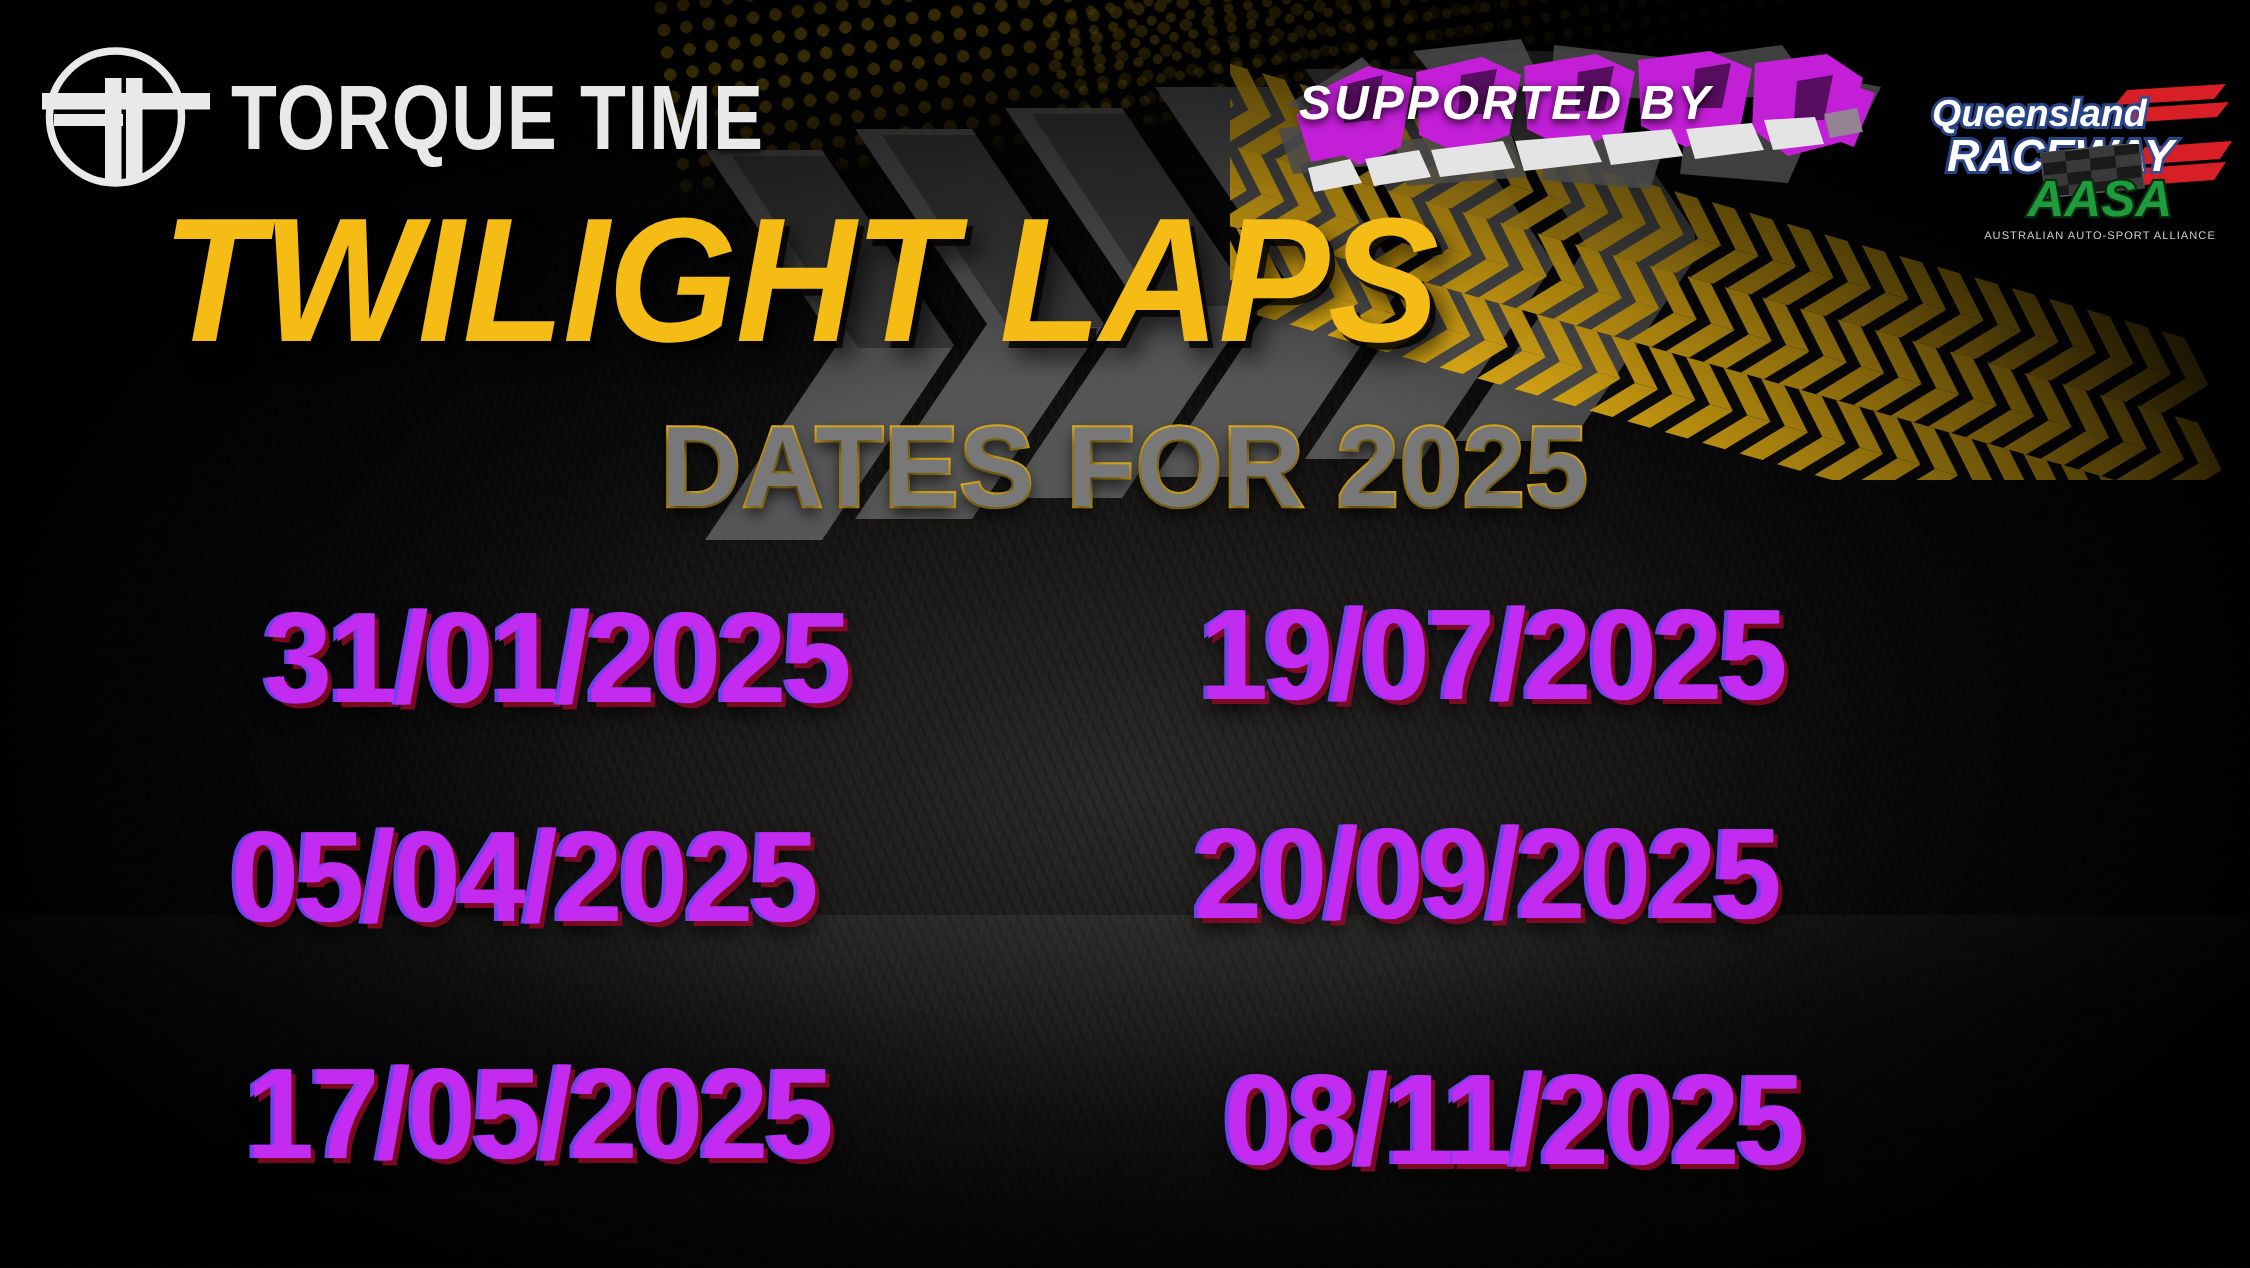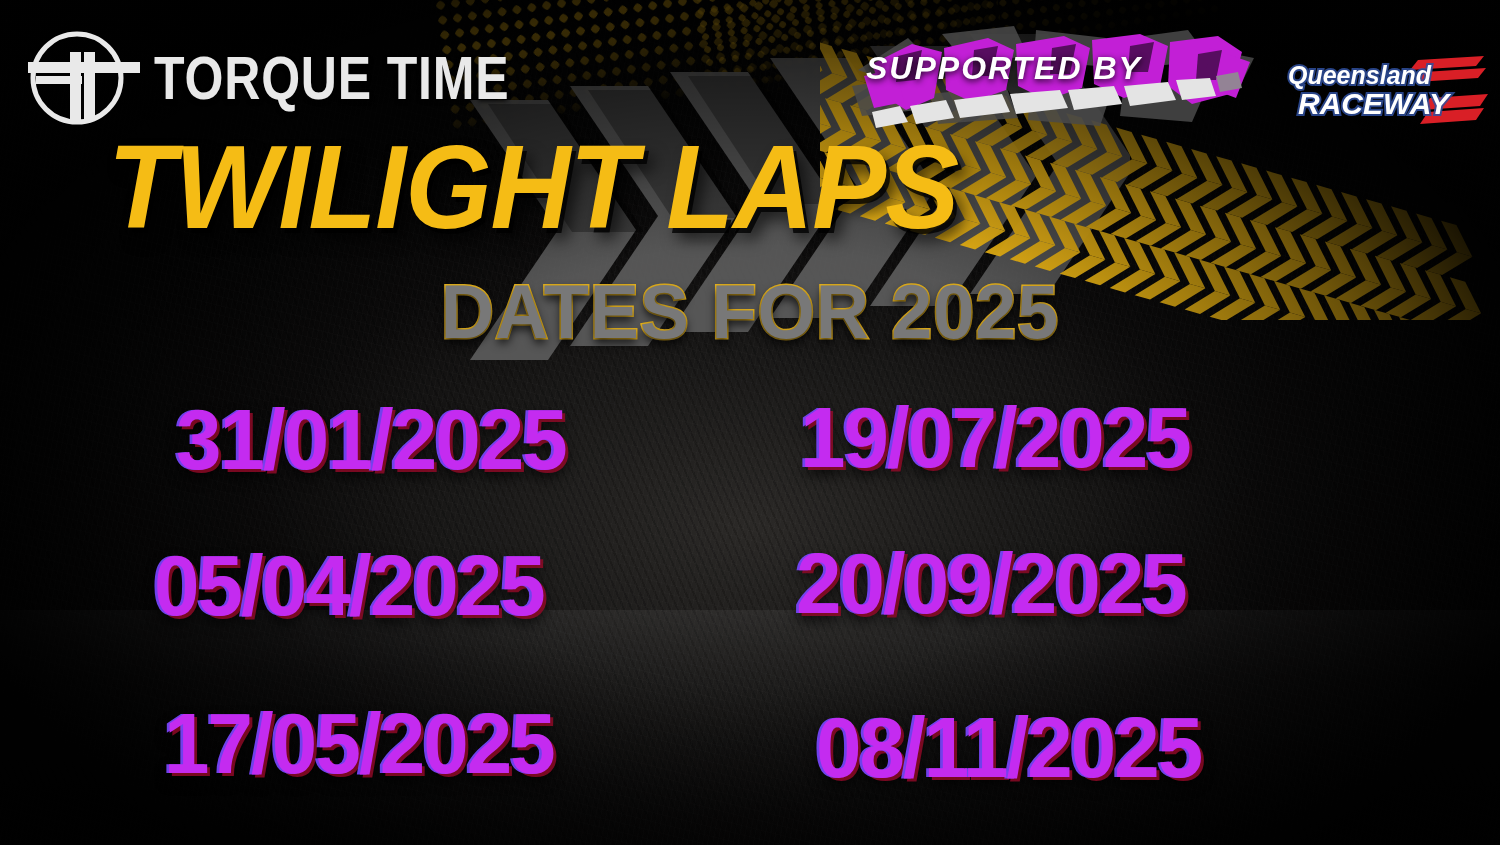--- a/index.html
+++ b/index.html
@@ -406,20 +406,39 @@
       </g>
       <g stroke="#2f4f9e" stroke-width="4" fill="none" opacity="0.85">
         <text x="10" y="30" font-family="Liberation Sans, sans-serif" font-size="25" font-weight="bold" font-style="italic">Queensland</text>
         <text x="20" y="60" font-family="Liberation Sans, sans-serif" font-size="30" font-weight="bold" font-style="italic">RACEWAY</text>
       </g>
       <text x="10" y="30" fill="#ffffff" font-family="Liberation Sans, sans-serif" font-size="25" font-weight="bold" font-style="italic">Queensland</text>
       <text x="20" y="60" fill="#ffffff" font-family="Liberation Sans, sans-serif" font-size="30" font-weight="bold" font-style="italic">RACEWAY</text>
     </svg>
   </div>
 
+  <div class="aasa">
+    <svg viewBox="0 0 160 68">
+      <g transform="rotate(-6 80 18)">
+        <rect x="42" y="2" width="66" height="30" fill="#1a1a1a" stroke="#555" stroke-width="1"></rect>
+        <g fill="#3a3a3a">
+          <rect x="42" y="2" width="16" height="7"></rect>
+            <rect x="74" y="2" width="17" height="7"></rect>
+          <rect x="58" y="9" width="16" height="8"></rect>
+            <rect x="91" y="9" width="17" height="8"></rect>
+          <rect x="42" y="17" width="16" height="8"></rect>
+            <rect x="74" y="17" width="17" height="8"></rect>
+          <rect x="58" y="25" width="16" height="7"></rect>
+            <rect x="91" y="25" width="17" height="7"></rect>
+        </g>
+      </g>
+      <text x="80" y="48" text-anchor="middle" fill="#1E9C3C" stroke="#0a2a12" stroke-width="3" paint-order="stroke" font-family="Liberation Sans, sans-serif" font-size="34" font-weight="bold" font-style="italic">AASA</text>
+      <text x="80" y="63" text-anchor="middle" fill="#cfcfcf" font-family="Liberation Sans, sans-serif" font-size="7.4" letter-spacing="0.7">AUSTRALIAN AUTO-SPORT ALLIANCE</text>
+    </svg>
+  </div>
 
   <div class="dates">
     <div class="date-item d0">31/01/2025</div>
     <div class="date-item d1">19/07/2025</div>
     <div class="date-item d2">05/04/2025</div>
     <div class="date-item d3">20/09/2025</div>
     <div class="date-item d4">17/05/2025</div>
     <div class="date-item d5">08/11/2025</div>
   </div>
 

